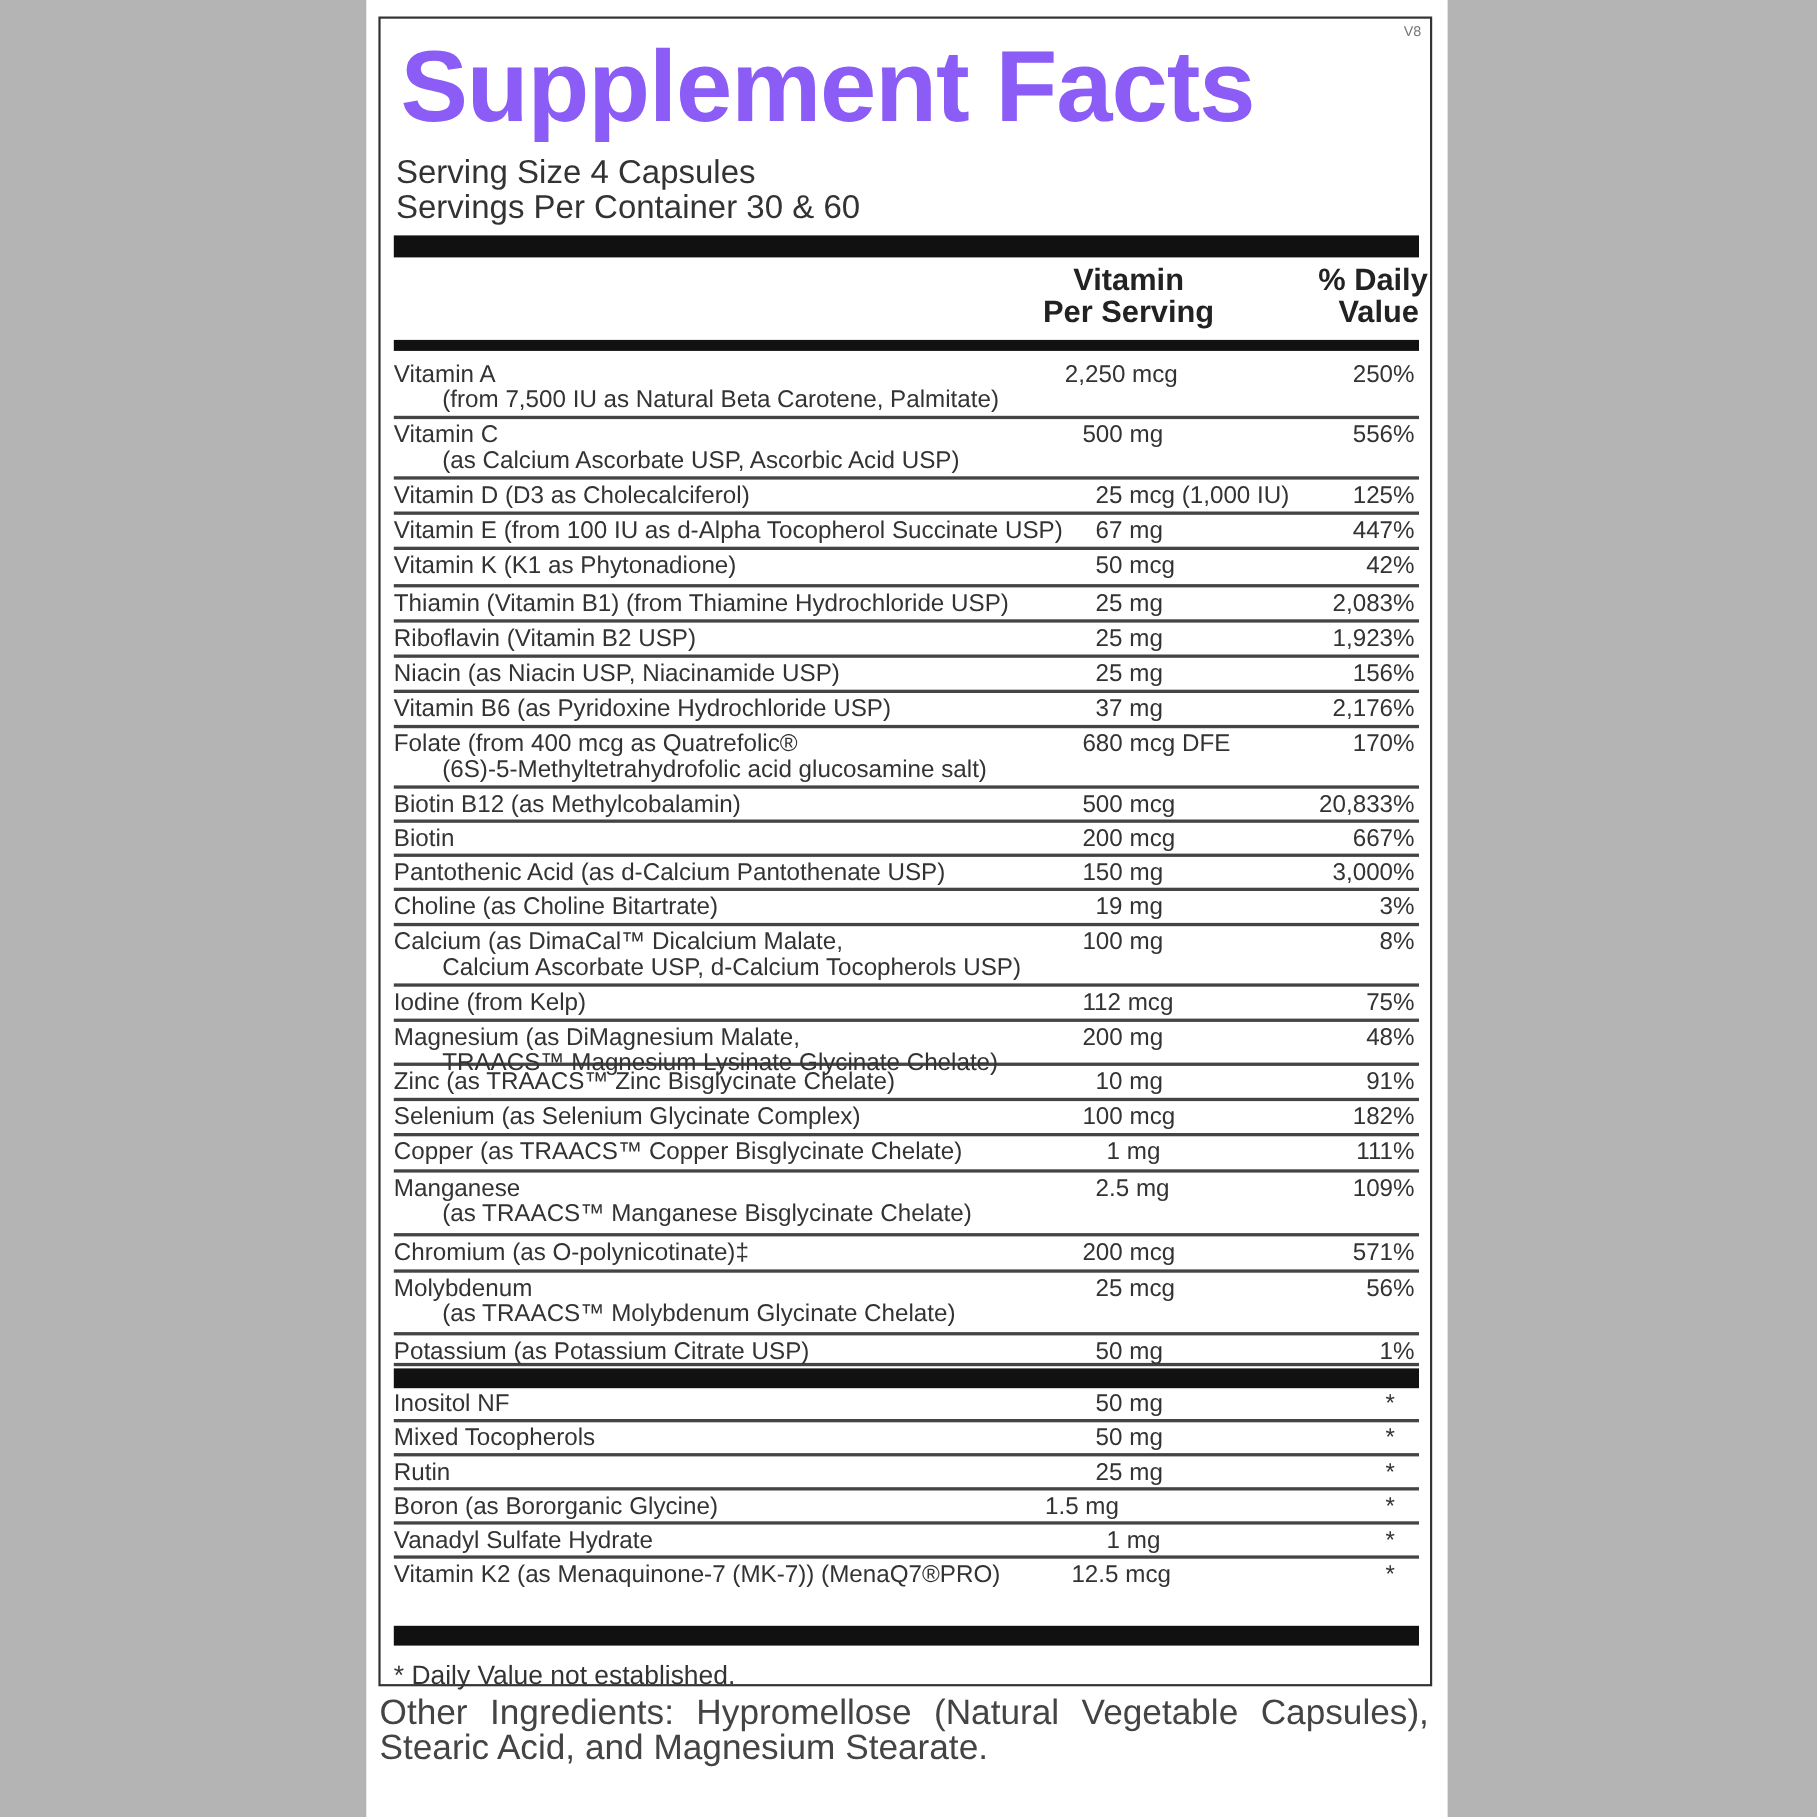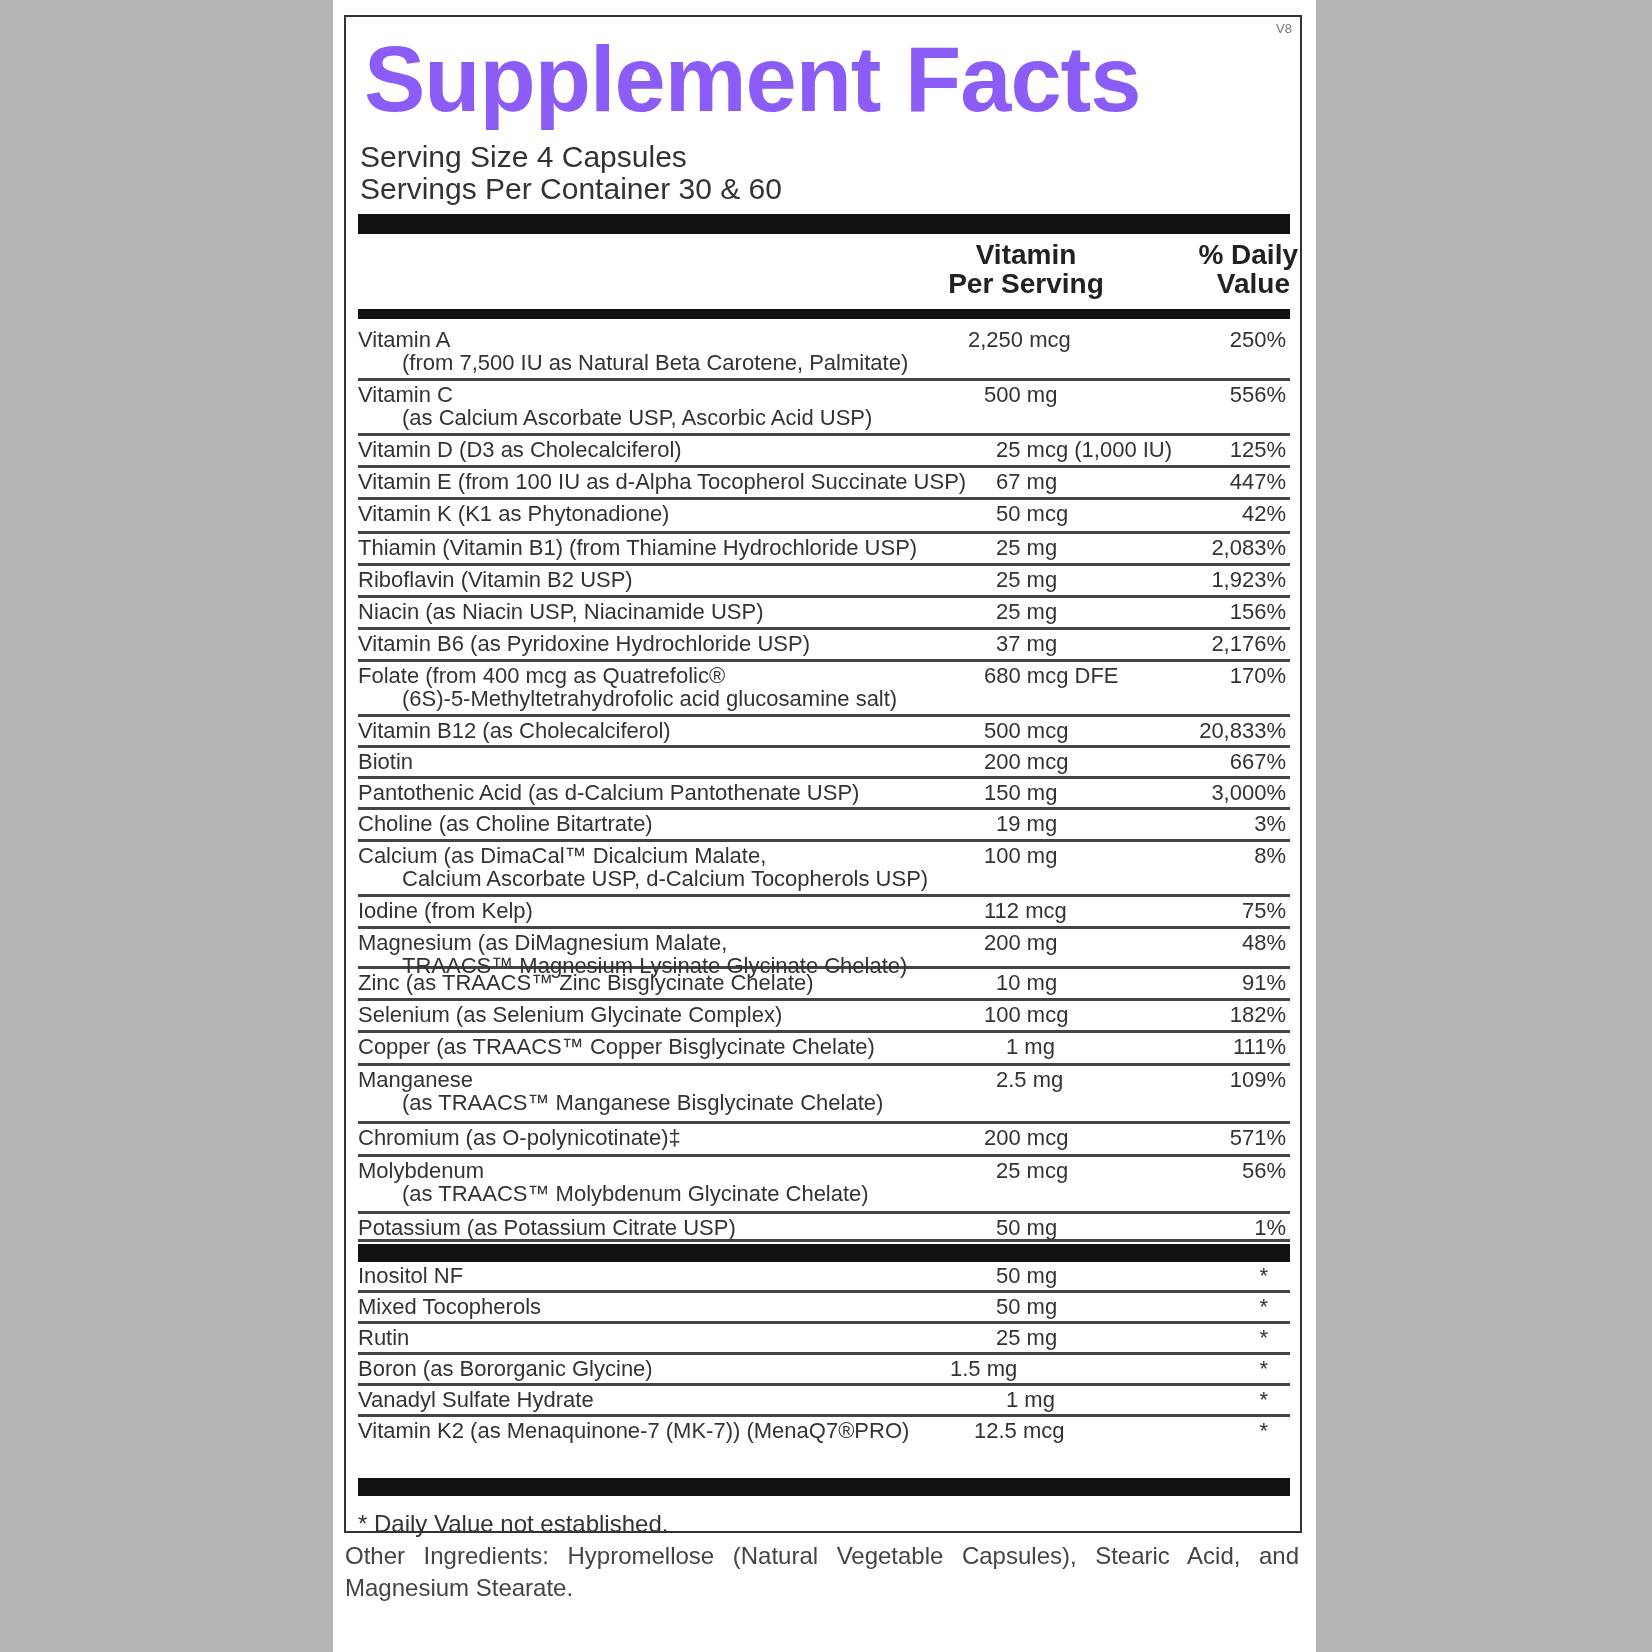--- a/index.html
+++ b/index.html
@@ -42,21 +42,21 @@
     font-size: 22px; color: #333; line-height: 23px;
   }
   .row:last-child { border-bottom: none; }
   .name { position: absolute; left: 0; top: 2px; white-space: nowrap; }
   .sub { display: block; padding-left: 44px; margin-top: 0px; }
   .amt { position: absolute; top: 2px; white-space: nowrap; }
   .dv { position: absolute; right: 4px; top: 2px; white-space: nowrap; }
   .footnote { position: absolute; left: 12px; top: 1493px; font-size: 24px; color: #333; }
   .other {
     position: absolute; left: 345px; top: 1540px; width: 954px;
-    font-size: 24px; line-height: 32px; color: #444; text-align: justify;
+    font-size: 32px; line-height: 32px; color: #444; text-align: justify;
   }
 </style>
 </head>
 <body>
 
 <div class="page"></div>
 
 <div class="panel">
   <div class="version">V8</div>
   <div class="title">Supplement Facts</div>
@@ -121,21 +121,21 @@
         <div class="name"><span>Vitamin B6 (as Pyridoxine Hydrochloride USP)</span></div>
         <div class="amt" style="left: 638px;">37 mg</div>
         <div class="dv">2,176%</div>
       </div>
       <div class="row" style="height: 55px;">
         <div class="name"><span>Folate (from 400 mcg as Quatrefolic®</span><span class="sub">(6S)-5-Methyltetrahydrofolic acid glucosamine salt)</span></div>
         <div class="amt" style="left: 626px;">680 mcg DFE</div>
         <div class="dv">170%</div>
       </div>
       <div class="row" style="height: 31px;">
-        <div class="name"><span>Vitamin B12 (as Cholecalciferol)</span></div>
+        <div class="name"><span>Biotin B12 (as Methylcobalamin)</span></div>
         <div class="amt" style="left: 626px;">500 mcg</div>
         <div class="dv">20,833%</div>
       </div>
       <div class="row" style="height: 31px;">
         <div class="name"><span>Biotin</span></div>
         <div class="amt" style="left: 626px;">200 mcg</div>
         <div class="dv">667%</div>
       </div>
       <div class="row" style="height: 31px;">
         <div class="name"><span>Pantothenic Acid (as d-Calcium Pantothenate USP)</span></div>

